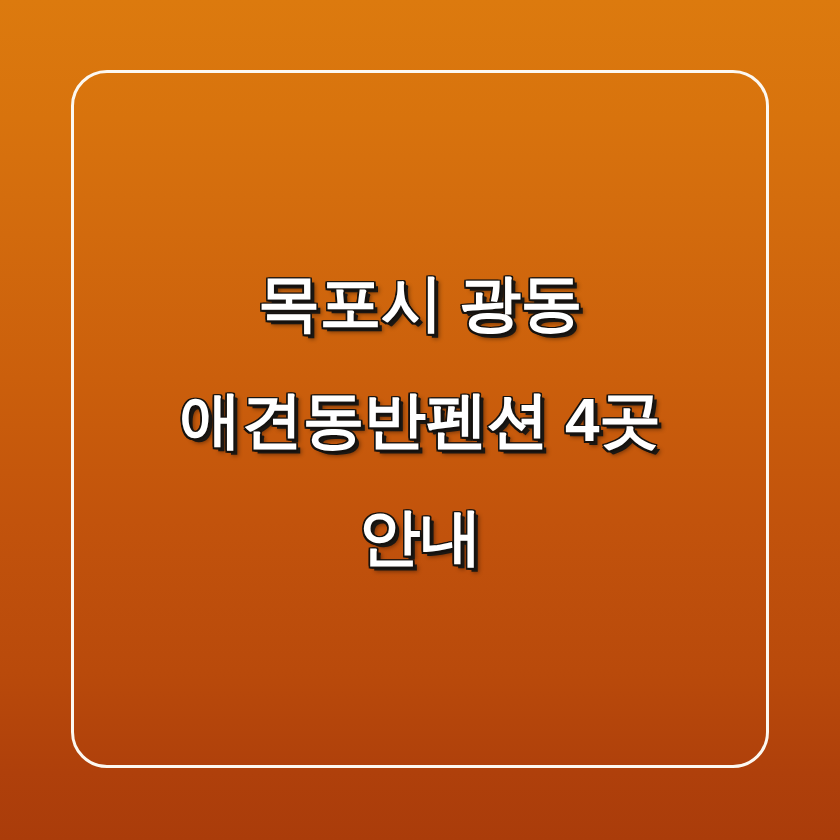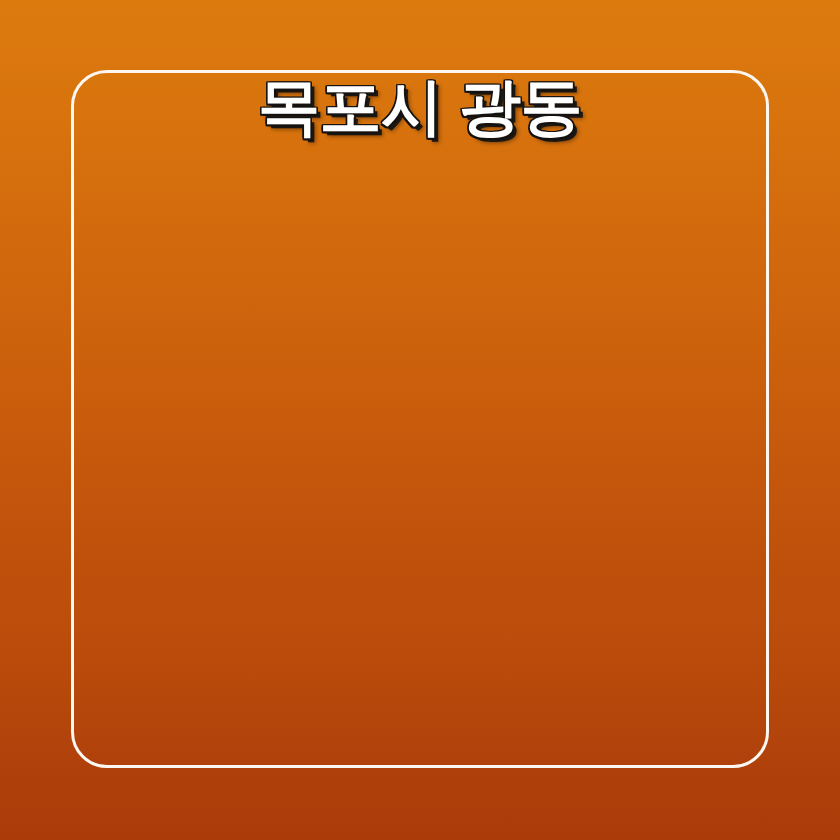--- a/index.html
+++ b/index.html
@@ -48,20 +48,21 @@
   
   .title-block {
     position: absolute;
     left: 71px;
     top: 70px;
     width: 698px;
     height: 698px;
     display: flex;
     flex-direction: column;
     align-items: center;
+    justify-content: center;
     box-sizing: border-box;
     padding: 0 18px;
     gap: 44px;
   }
 
   .title-line {
     display: block;
     width: 100%;
     text-align: center;
     font-size: 62px;
@@ -86,15 +87,17 @@
 </style>
 </head>
 <body>
 
 <div class="thumbnail-canvas">
 
   <div class="inner-frame"></div>
 
   <div class="title-block">
     <span class="title-line">목포시 광동</span>
+    <span class="title-line">애견동반펜션 4곳</span>
+    <span class="title-line">안내</span>
   </div>
 
 </div>
 
 </body></html>

